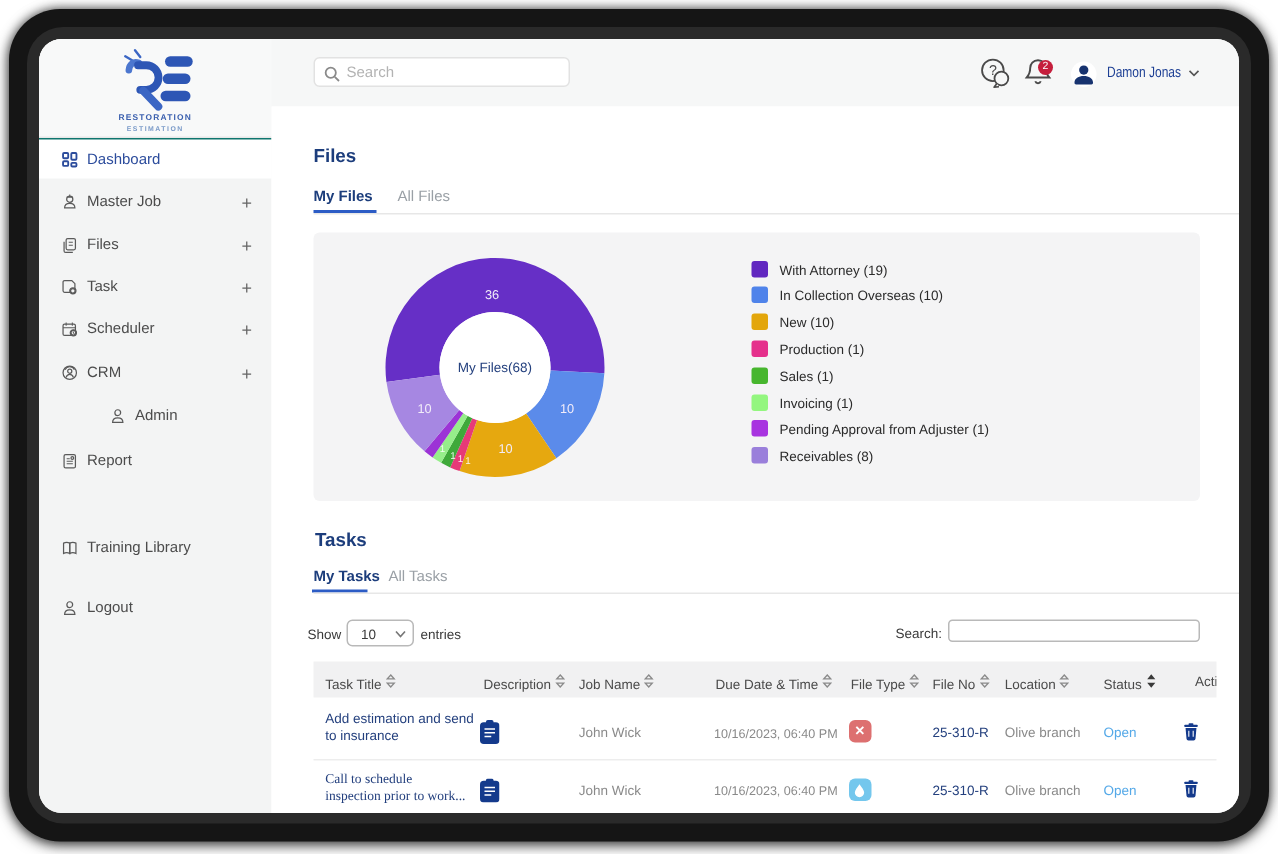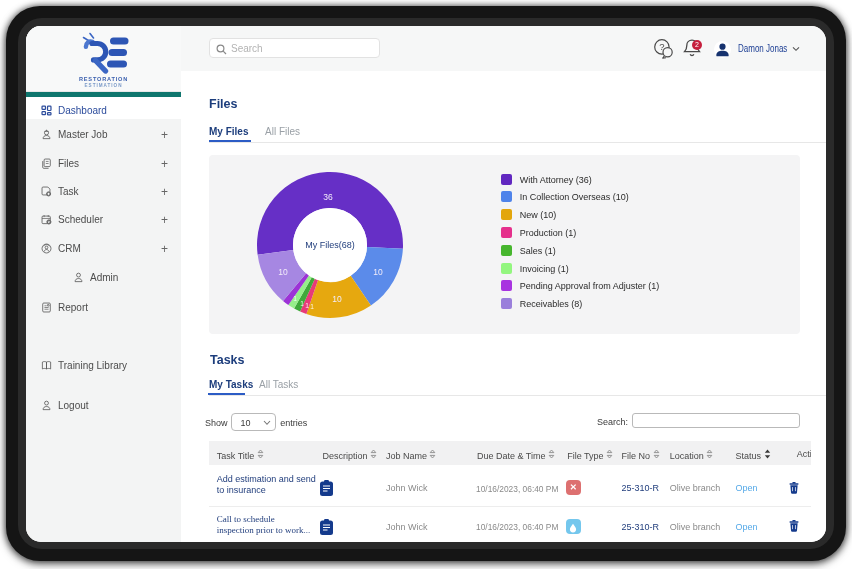--- a/index.html
+++ b/index.html
@@ -8,21 +8,21 @@
 .bezel { position:absolute; left:12px; top:12px; width:816px; height:531px; background:#2a2a2a; border-radius:24px; }
 .screen { position:absolute; left:20px; top:20px; width:800px; height:516px; background:#fff; border-radius:15px; overflow:hidden; }
 .abs { position:absolute; }
 
 .sidebar { position:absolute; left:0; top:0; width:155px; height:516px; background:#f3f4f4; }
 .logoarea { position:absolute; left:0; top:0; width:155px; height:66px; background:#f8f9f9; border-bottom:1px solid #e8e8e8; }
 .mi { position:absolute; left:0; width:155px; height:27px; color:#4c4c4c; font-size:10px; }
 .mi .ic { position:absolute; left:15px; top:8px; width:11px; height:11px; }
 .mi .lb { position:absolute; left:32px; top:8px; }
 .mi .pl { position:absolute; right:13px; top:7px; font-size:12px; color:#666; font-weight:400; }
-.mi.active { background:#fff; color:#2c4c9c; border-top:5px solid #0f766e; }
+.mi.active { background:#fff; color:#2c4c9c; border-top:1px solid #0f766e; }
 
 .header { position:absolute; left:155px; top:0; width:645px; height:45px; background:#f6f7f7; }
 .sbox { position:absolute; left:28px; top:12px; width:171px; height:20px; background:#fff; border:1px solid #e2e2e2; border-radius:4px; }
 .sbox span { position:absolute; left:21px; top:4px; font-size:10px; color:#b3b3b3; }
 
 .main { position:absolute; left:155px; top:45px; width:645px; height:471px; background:#fff; }
 .h1 { position:absolute; color:#1c3d7c; font-size:12.5px; font-weight:bold; }
 .tabs { position:absolute; font-size:10px; }
 .tab-a { color:#1c3d7c; font-weight:bold; }
 .tab-i { color:#9aa0a6; position:absolute; }
@@ -209,21 +209,21 @@
           <g fill="#ffffff" font-size="6.5" text-anchor="middle" font-family="Liberation Sans" opacity=".9">
             <text x="45" y="136">1</text>
             <text x="52" y="141">1</text>
             <text x="57" y="143">1</text>
             <text x="62" y="144">1</text>
           </g>
         </svg>
       </div>
       <div class="leg" style="left:319.7px;top:102.6px;">
           <i style="background:#6127c0"></i>
-          <span>With Attorney (36)</span>
+          <span>With Attorney (19)</span>
         </div>
       <div class="leg" style="left:319.7px;top:120.4px;">
           <i style="background:#4f83ea"></i>
           <span>In Collection Overseas (10)</span>
         </div>
       <div class="leg" style="left:319.7px;top:138.2px;">
           <i style="background:#e3a60b"></i>
           <span>New (10)</span>
         </div>
       <div class="leg" style="left:319.7px;top:155.9px;">

